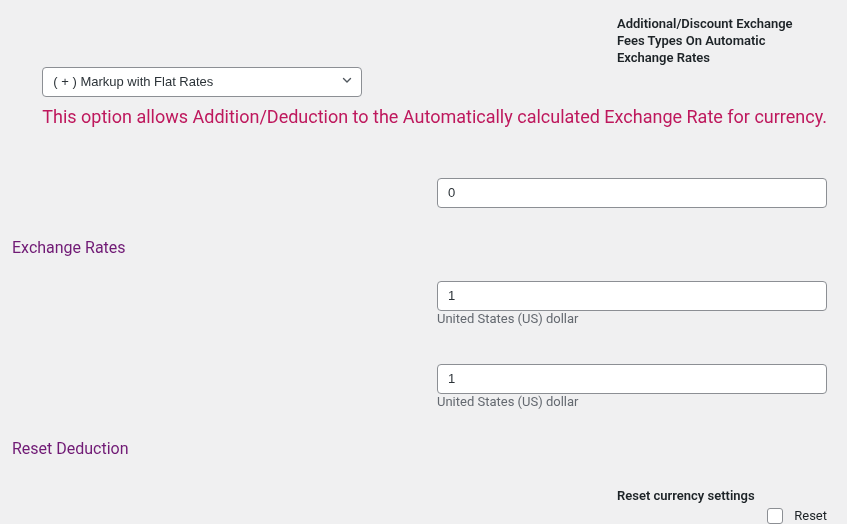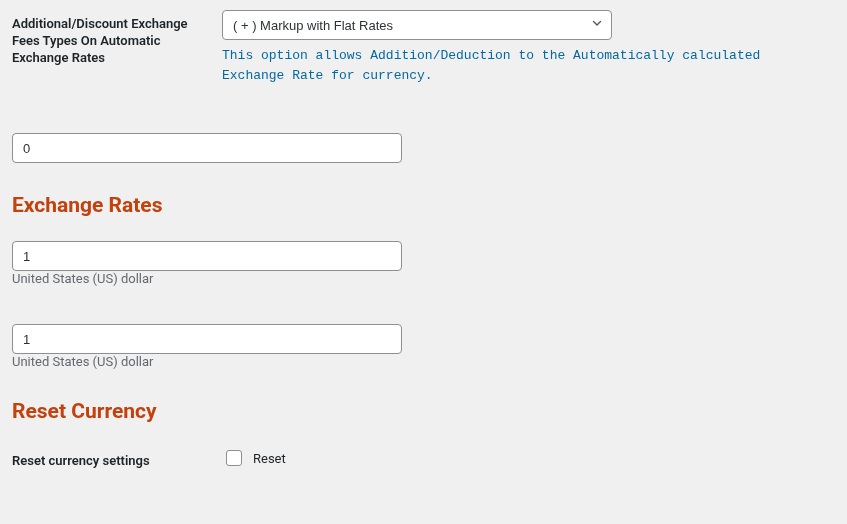--- a/index.html
+++ b/index.html
@@ -7,38 +7,39 @@
     margin: 0;
     padding: 10px 20px 20px 12px;
     background: #f0f0f1;
     font-family: -apple-system, BlinkMacSystemFont, "Segoe UI", Roboto, sans-serif;
     font-size: 13px;
     color: #1d2327;
     width: 847px;
   }
   .form-row {
     display: flex;
-    align-items: flex-start;
+    align-items: flex-end;
     margin-bottom: 20px;
+    flex-direction: column;
   }
   .form-label {
     width: 210px;
     font-weight: 600;
     padding-right: 10px;
     padding-top: 6px;
     font-size: 13px;
     line-height: 1.3;
     color: #1d2327;
   }
   .form-field {
     flex: 1;
   }
   .select-wrap {
     position: relative;
-    width: 390px;
+    width: 320px;
   }
   select {
     width: 100%;
     height: 30px;
     border: 1px solid #8c8f94;
     border-radius: 4px;
     padding: 0 28px 0 10px;
     font-size: 13px;
     background: #fff;
     color: #2c3338;
@@ -47,41 +48,40 @@
     cursor: pointer;
   }
   .chevron {
     position: absolute;
     right: 8px;
     top: 50%;
     transform: translateY(-50%);
     pointer-events: none;
   }
   .helper {
-    font-size: 13px;
-    color: #0369a1;
+    font-size: 18px;
+    color: #be185d;
     margin-top: 6px;
     line-height: 1.5;
-    font-family: Liberation Mono, monospace;
   }
   input[type="text"] {
     width: 390px;
     height: 30px;
     border: 1px solid #8c8f94;
     border-radius: 4px;
     padding: 0 10px;
     font-size: 13px;
     background: #fff;
     color: #2c3338;
   }
   h2.section {
-    font-size: 21px;
-    font-weight: 700;
+    font-size: 16px;
+    font-weight: 400;
     margin: 30px 0 24px 0;
-    color: #c2410c;
+    color: #701a75;
   }
   .subtext {
     font-size: 13px;
     color: #646970;
   }
   .checkbox-wrap {
     display: flex;
     align-items: center;
     gap: 8px;
   }
@@ -135,21 +135,21 @@
 
 <div style="height:18px"></div>
 
 <div class="form-row">
   <div class="form-field">
     <input type="text" value="1" style="">
     <div class="subtext">United States (US) dollar</div>
   </div>
 </div>
 
-<h2 class="section">Reset Currency</h2>
+<h2 class="section">Reset Deduction</h2>
 
 <div class="form-row">
   <div class="form-label">Reset currency settings</div>
   <div class="form-field">
     <div class="checkbox-wrap">
       <input type="checkbox" style="">
       <span>Reset</span>
     </div>
   </div>
 </div>

